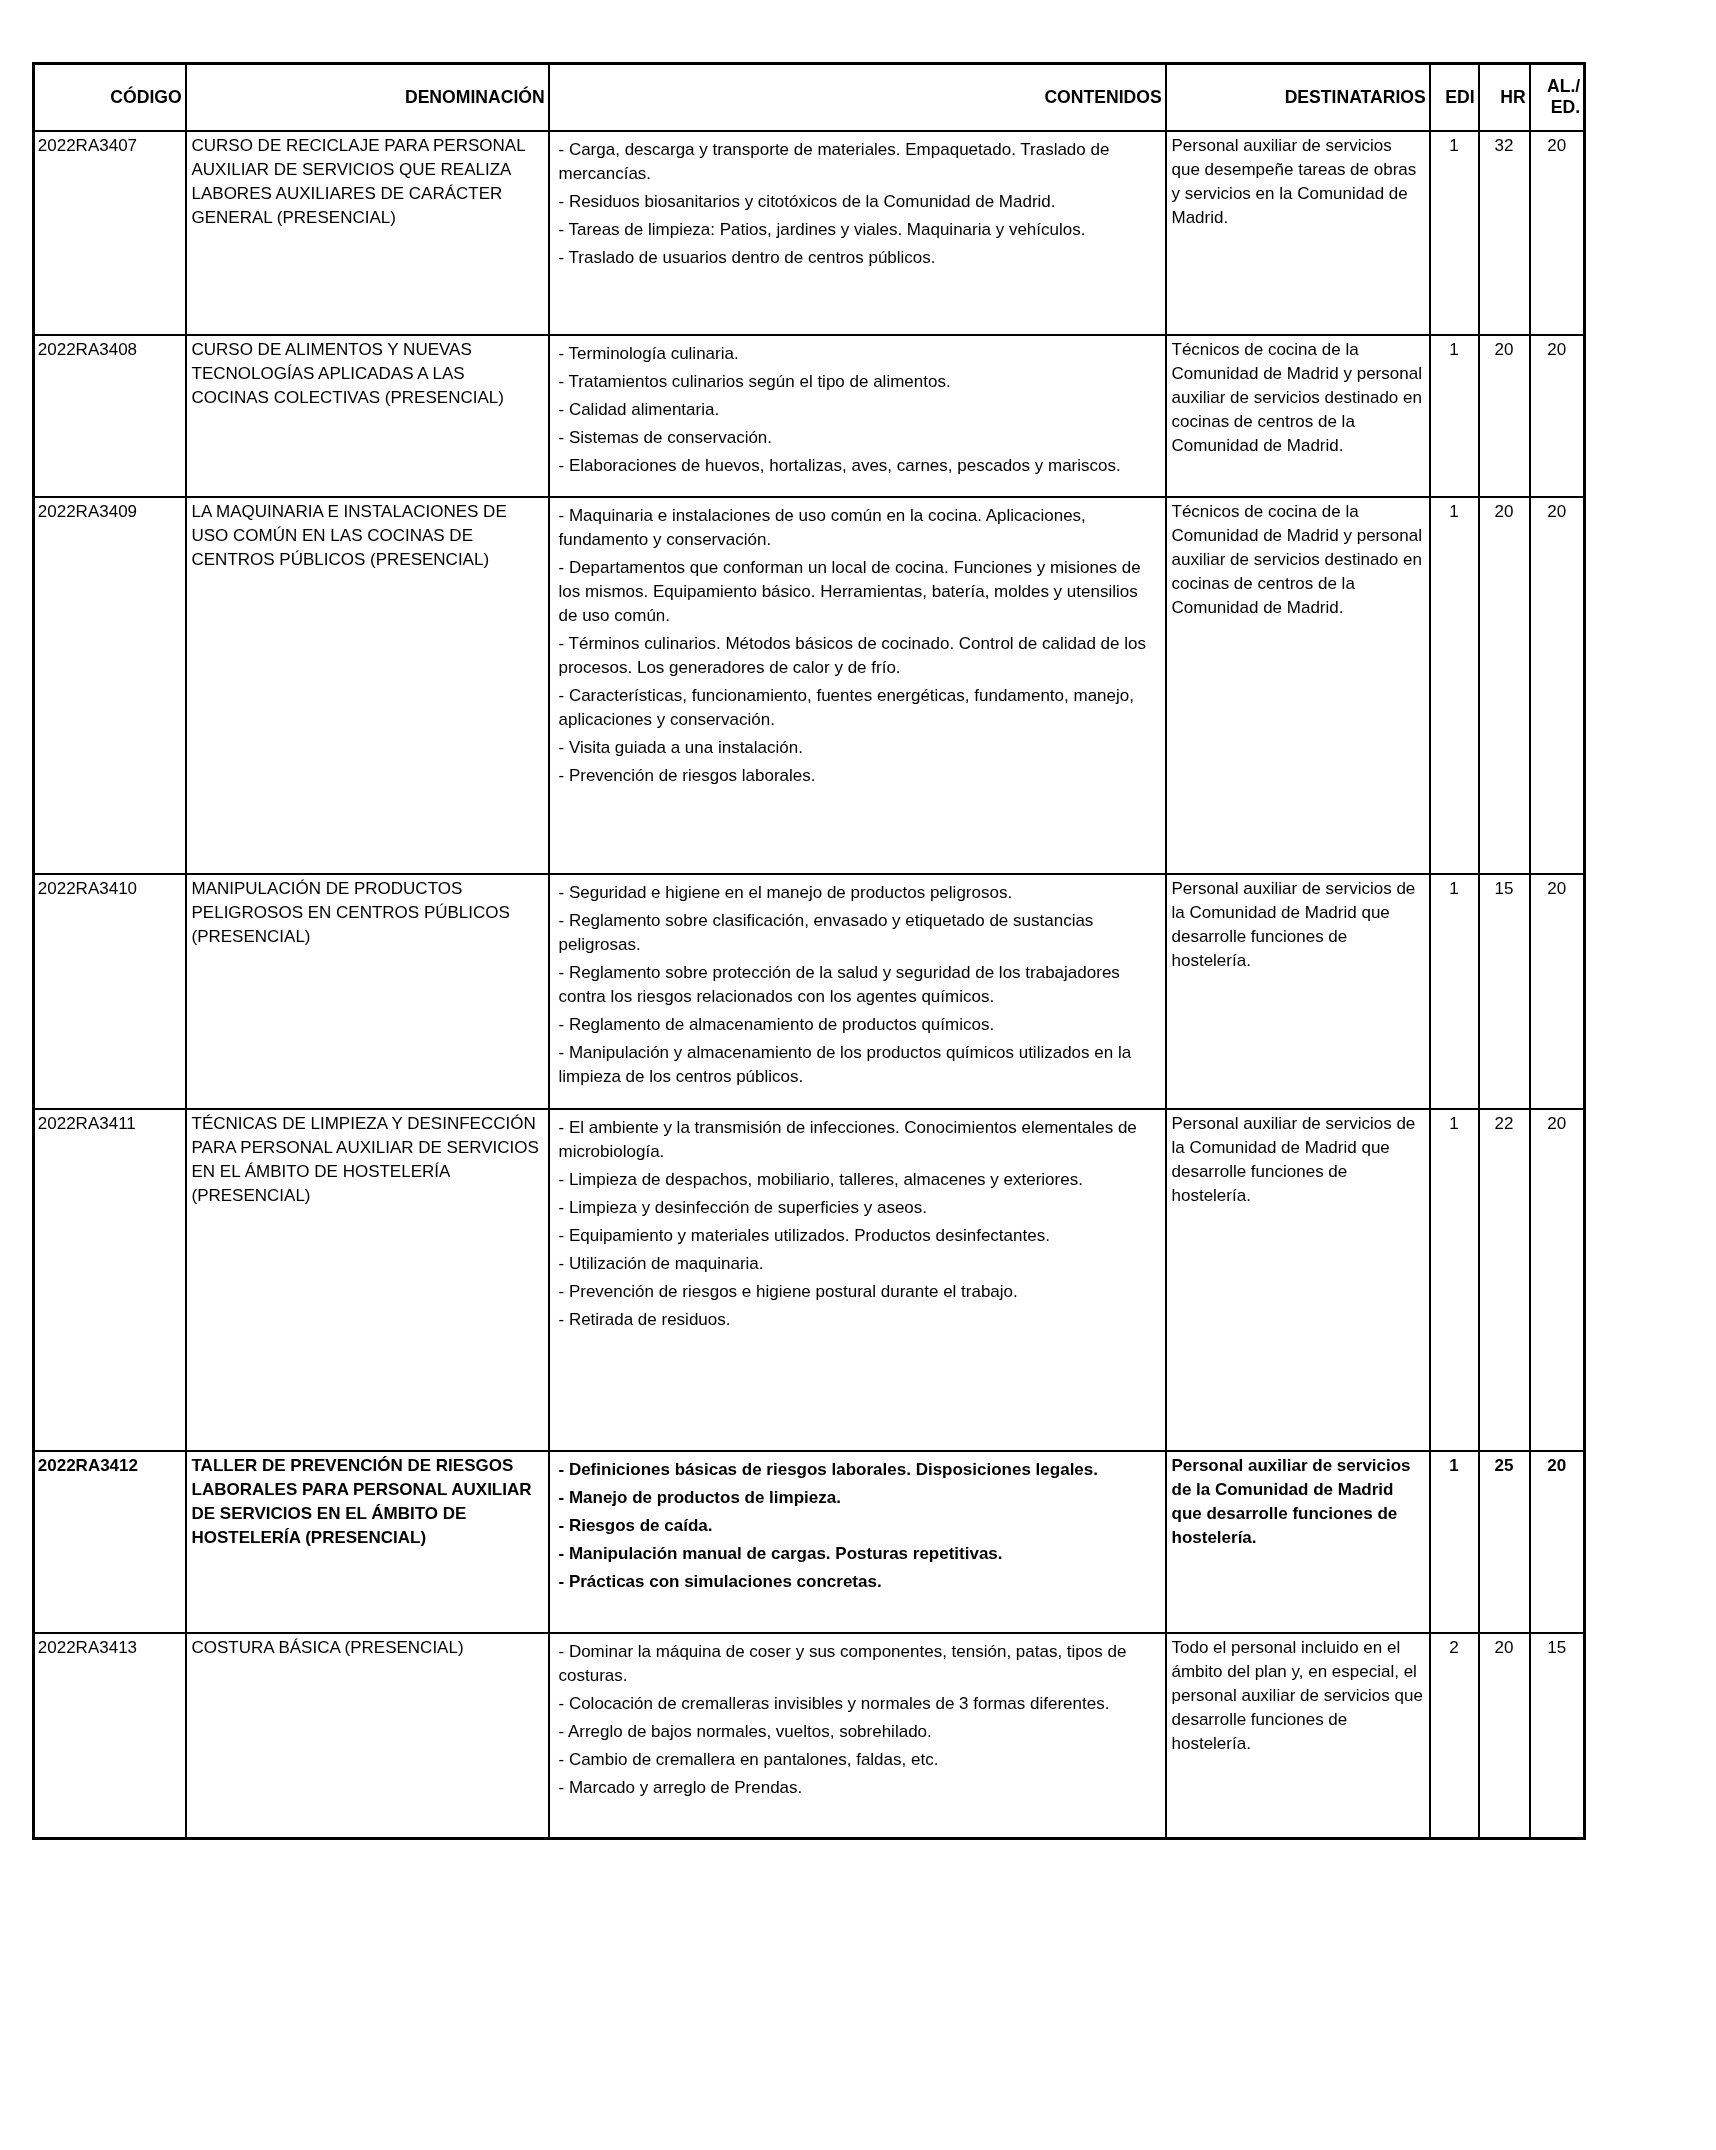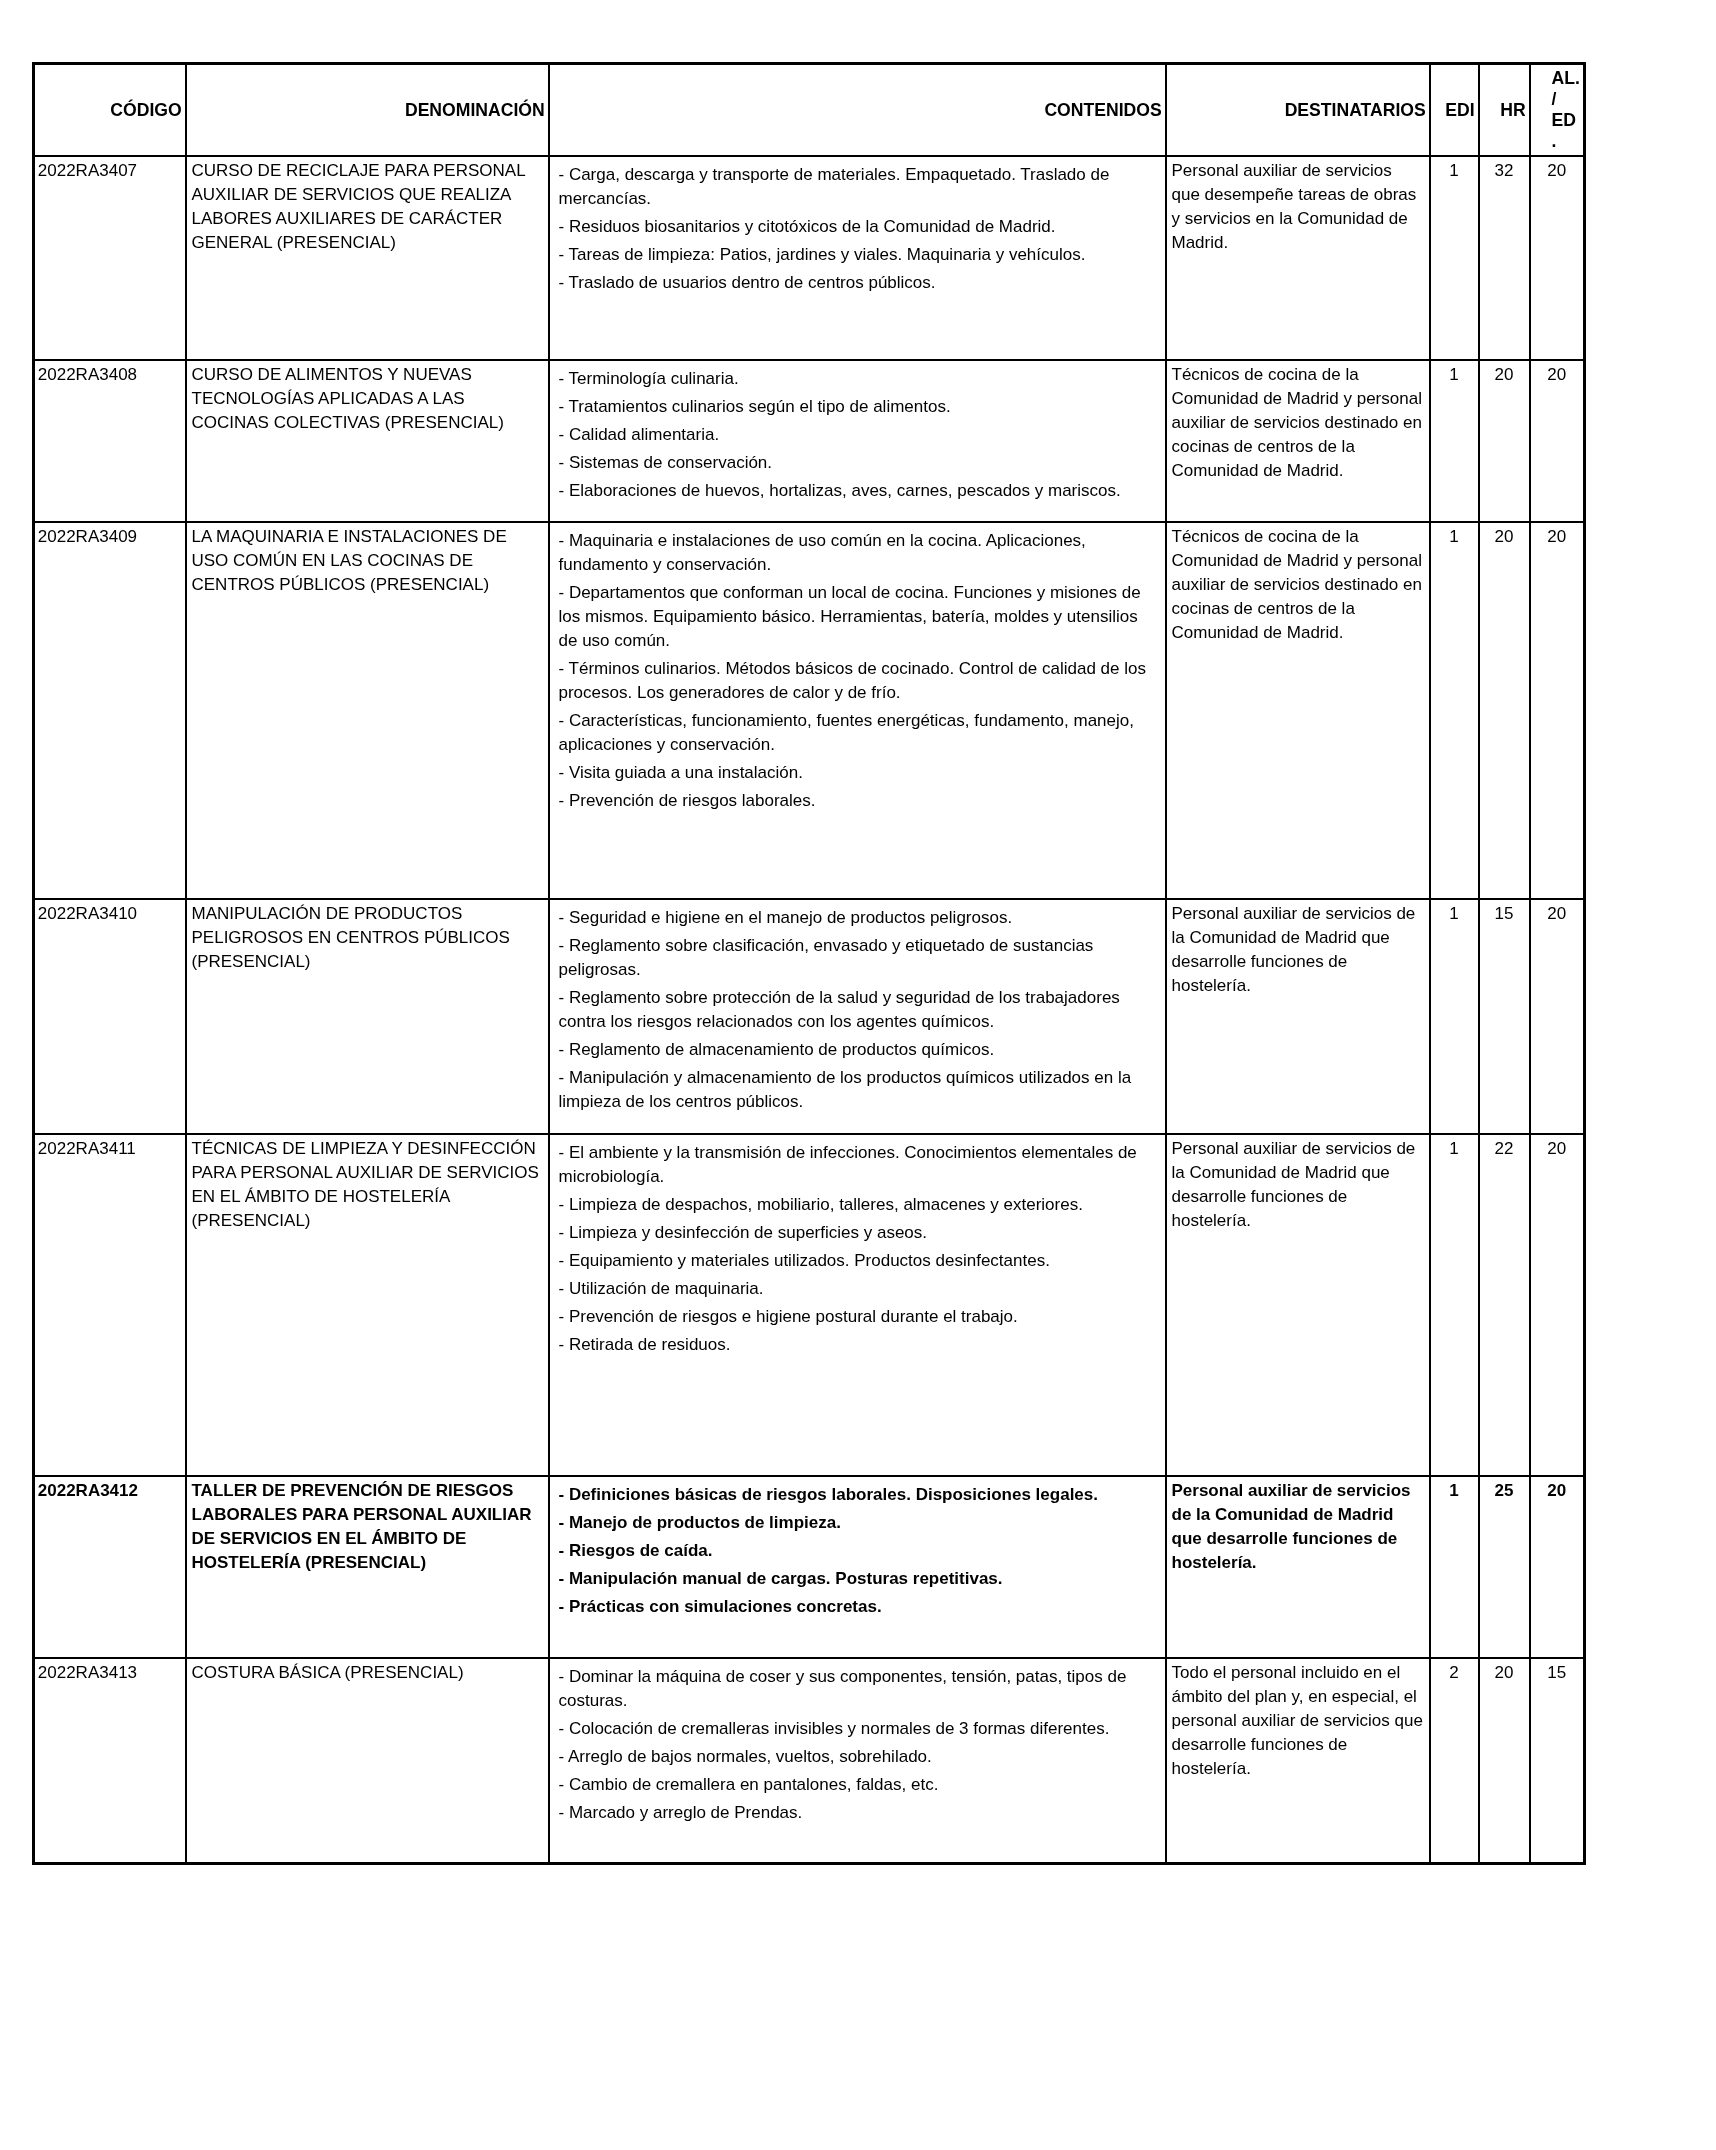--- a/index.html
+++ b/index.html
@@ -36,22 +36,22 @@
     vertical-align: middle;
     text-align: right;
     font-weight: bold;
     font-size: 17.6px;
     height: 59px;
     padding: 2.8px 2.8px;
   }
   th.al-ed {
     white-space: pre-line;
     line-height: 21px;
-    text-align: left;
-    padding-left: 21px;
+    text-align: right;
+    padding-left: 3px;
   }
   td.codigo { padding-left: 2.8px; padding-right: 1.4px; margin-left: 8px; }
   td.num {
     text-align: center;
     padding-left: 1.4px;
     padding-right: 1.4px;
   }
   .bullet-line { margin: 4px; }
   
   tbody tr:nth-child(1) { height: 204px; }

